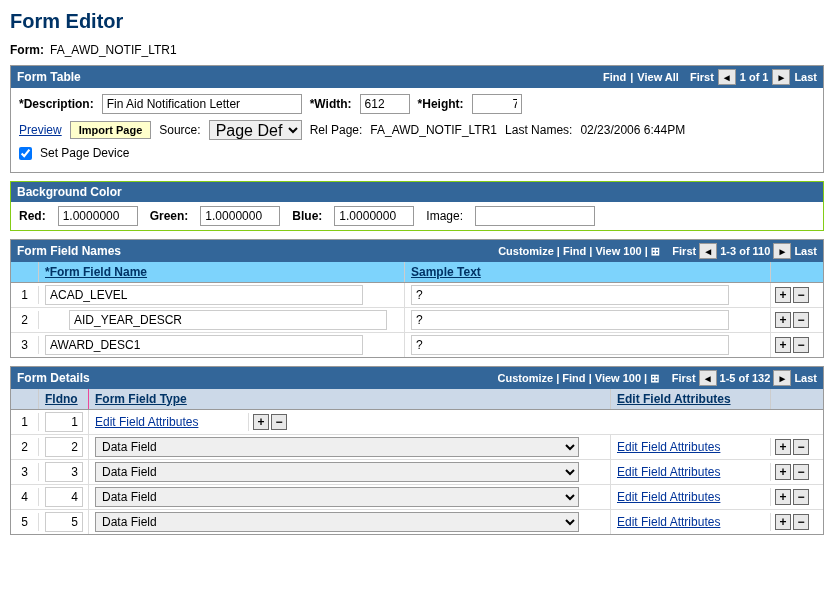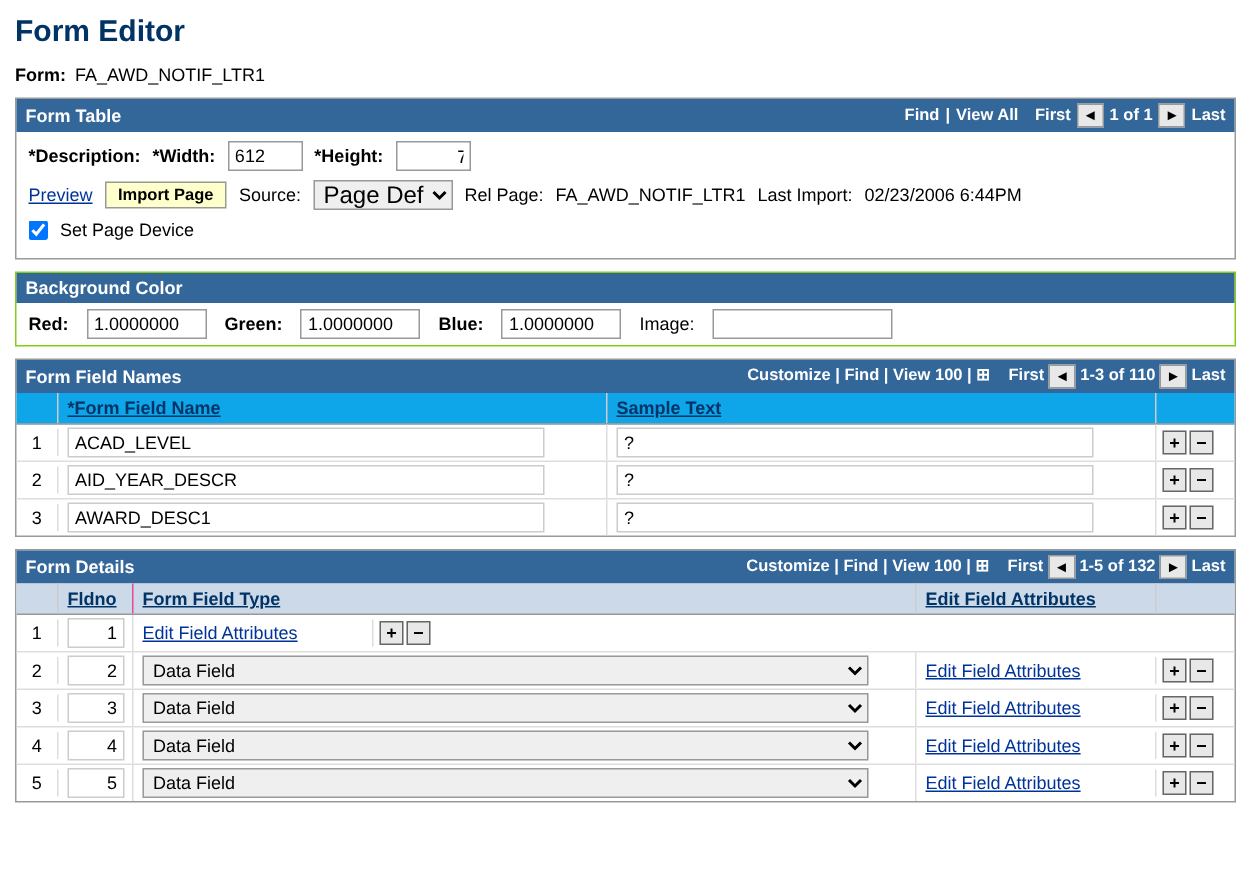--- a/index.html
+++ b/index.html
@@ -60,21 +60,21 @@
     
     .bg-color-section { border: 1px solid #84cc16; margin-bottom: 8px; }
     .bg-color-body { padding: 4px 8px; display: flex; align-items: center; gap: 12px; }
 
     
     .grid-section { border: 1px solid #999; margin-bottom: 8px; }
     .grid-header { background: #336699; color: #fff; font-weight: bold; padding: 3px 6px; display: flex; justify-content: space-between; align-items: center; }
     .grid-nav { font-size: 11px; }
     .grid-nav a { color: #fff; text-decoration: none; cursor: pointer; }
 
-    .grid-col-headers { display: flex; background: #0ea5e9; border-bottom: 1px solid #999; }
+    .grid-col-headers { display: flex; background: #7dd3fc; border-bottom: 1px solid #999; }
     .grid-col-header { font-weight: bold; padding: 3px 6px; font-size: 12px; text-decoration: underline; color: #003366; cursor: pointer; }
     .col-num { width: 28px; text-align: center; border-right: 1px solid #ccc; }
     .col-field-name { flex: 1; border-right: 1px solid #ccc; }
     .col-sample-text { flex: 1; border-right: 1px solid #ccc; }
     .col-actions { width: 52px; }
 
     .grid-row { display: flex; border-bottom: 1px solid #ddd; align-items: center; }
     .grid-row:last-child { border-bottom: none; }
     .cell { padding: 2px 6px; font-size: 12px; }
     .cell-num { width: 28px; text-align: center; border-right: 1px solid #ddd; }
@@ -133,36 +133,37 @@
         <span>1 of 1</span>
         <button class="nav-btn">►</button>
         <span>Last</span>
       </div>
     </div>
     <div class="form-table-body">
 
 
       <div class="field-row">
         <span class="field-label">*Description:</span>
+        <input type="text" style="width: 200px;" value="Fin Aid Notification Letter">
         <span class="field-label">*Width:</span>
         <input type="text" style="width: 50px;" value="612">
         <span class="field-label">*Height:</span>
         <input type="text" style="width: 50px; padding-left: 40px;" value="793">
       </div>
 
       <div class="field-row">
         <a class="preview-link">Preview</a>
         <button class="btn-import">Import Page</button>
         <span class="field-label-normal">Source:</span>
         <select>
           <option>Page Def</option>
         </select>
         <span class="field-label-normal">Rel Page:</span>
         <span>FA_AWD_NOTIF_LTR1</span>
-        <span class="field-label-normal">Last Import:</span>
+        <span class="field-label-normal">Last Names:</span>
         <span>02/23/2006 6:44PM</span>
       </div>
 
       <div class="field-row">
         <input type="checkbox" checked="" style="">
         <span>Set Page Device</span>
       </div>
     </div>
   </div>
 
@@ -219,21 +220,21 @@
       <input type="text" style="width: 90%; border: 1px solid rgb(204, 204, 204);" value="?">
     </div>
     <div class="cell-actions">
       <button class="btn-plus">+</button>
       <button class="btn-minus">−</button>
     </div>
   </div>
         <div class="grid-row">
     <div class="cell cell-num">2</div>
     <div class="cell cell-field-name">
-      <input type="text" style="width: 90%; border: 1px solid rgb(204, 204, 204);" value="AID_YEAR_DESCR">
+      <input type="text" style="width: 90%; border: 1px solid rgb(204, 204, 204); margin-left: 24px;" value="AID_YEAR_DESCR">
     </div>
     <div class="cell cell-sample">
       <input type="text" style="width: 90%; border: 1px solid rgb(204, 204, 204);" value="?">
     </div>
     <div class="cell-actions">
       <button class="btn-plus">+</button>
       <button class="btn-minus">−</button>
     </div>
   </div>
         <div class="grid-row">

